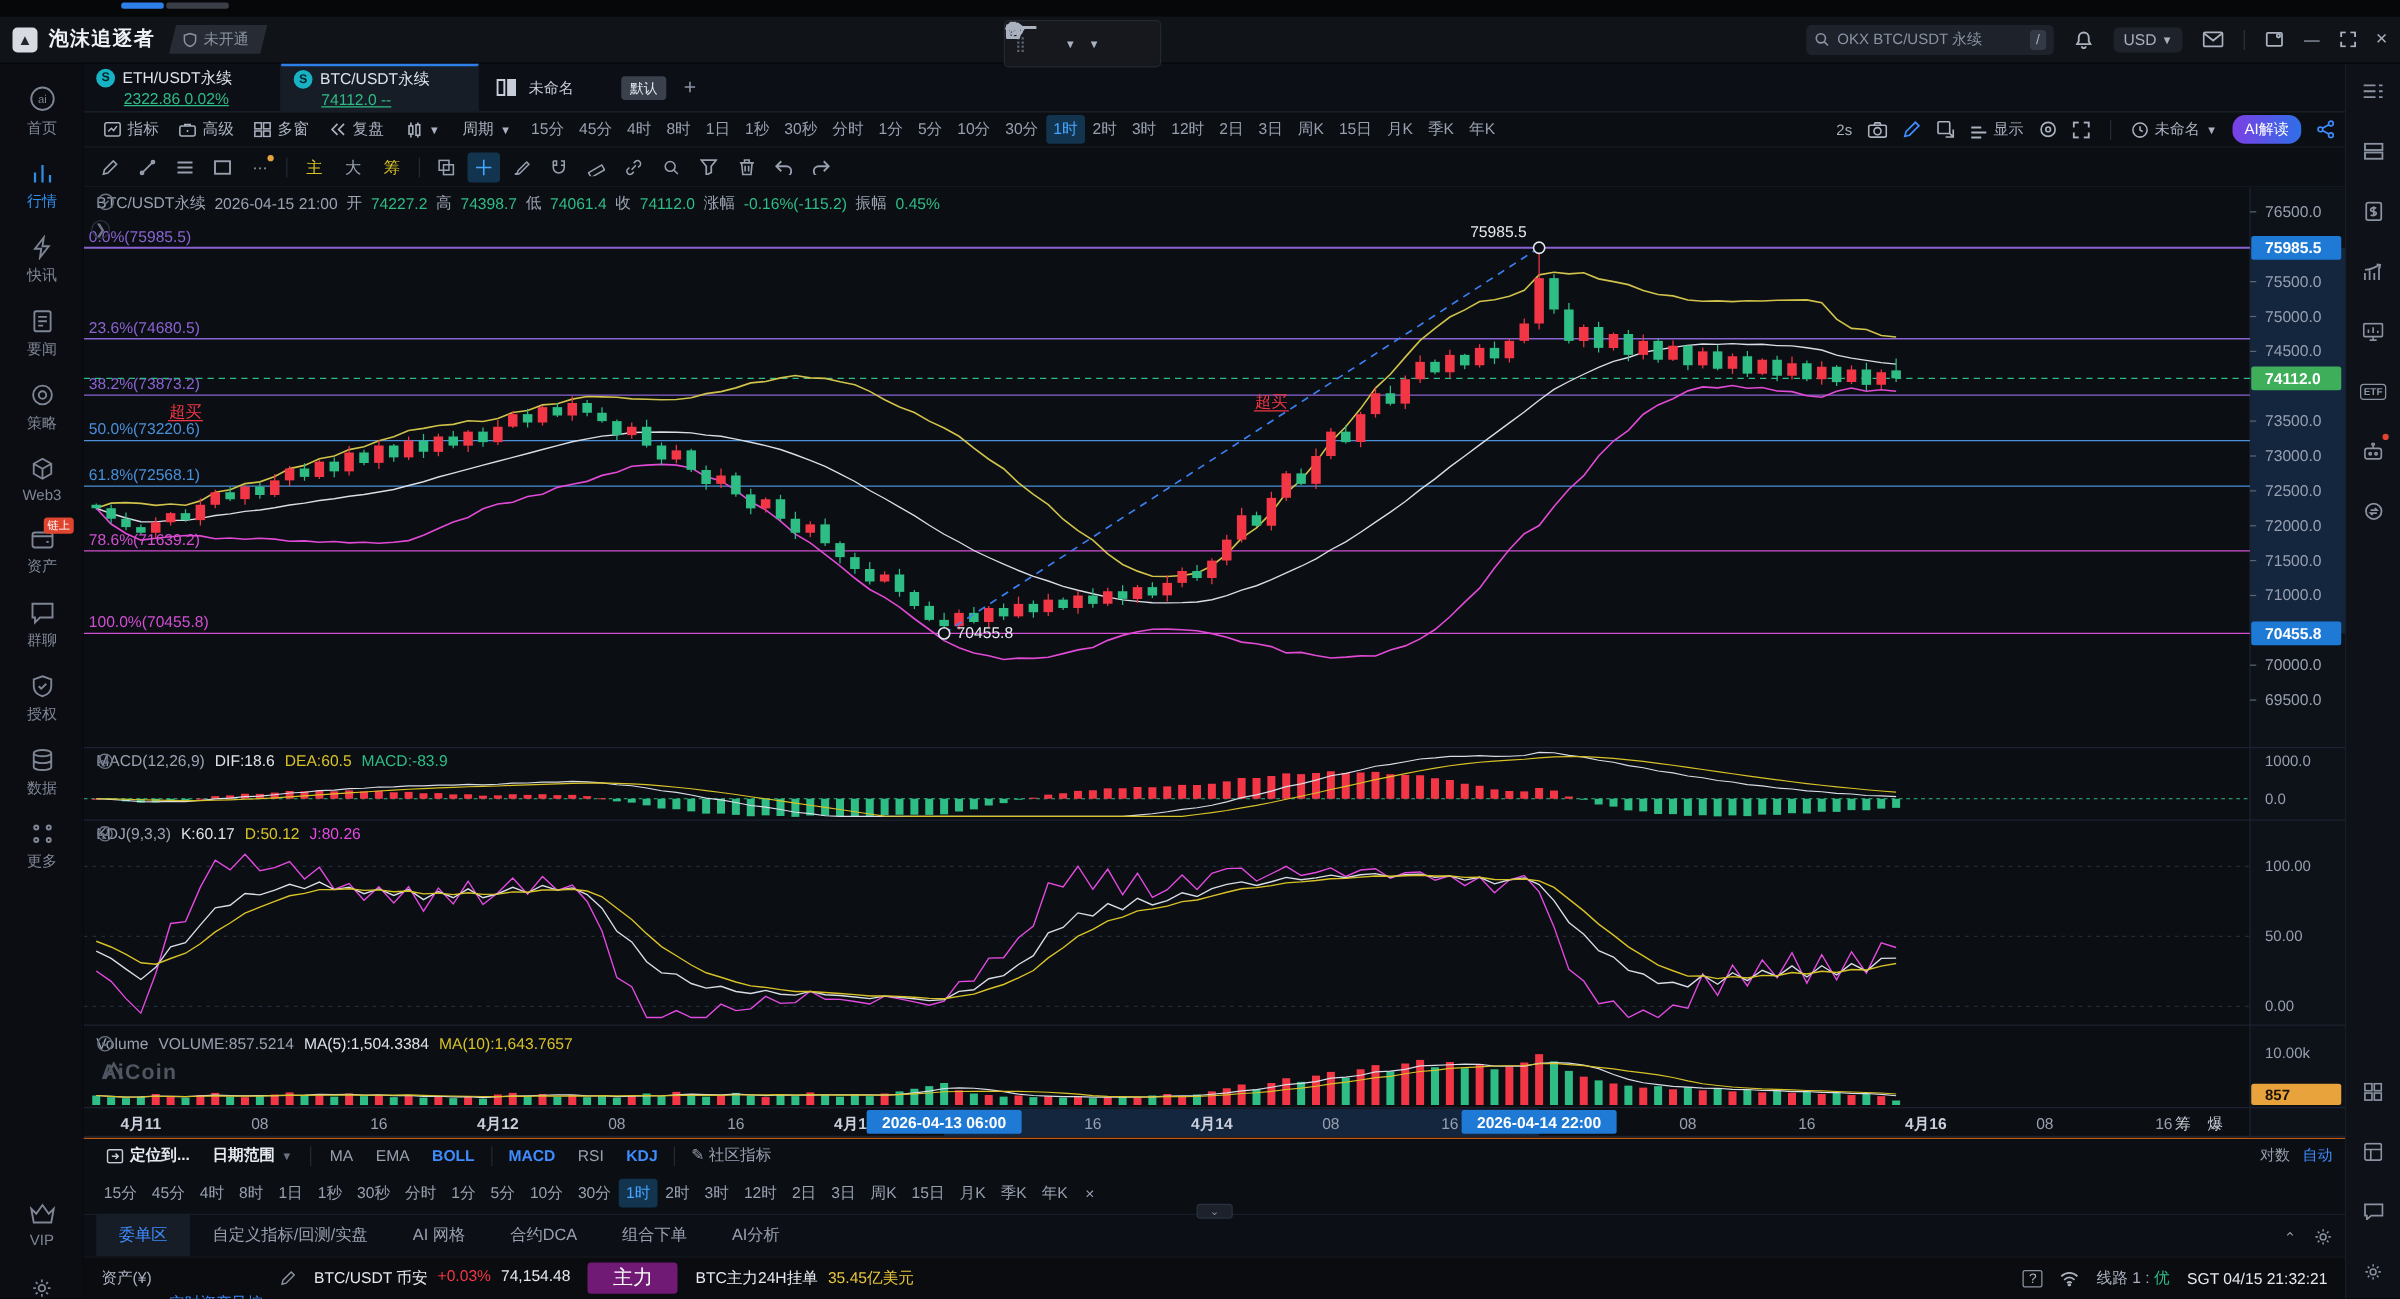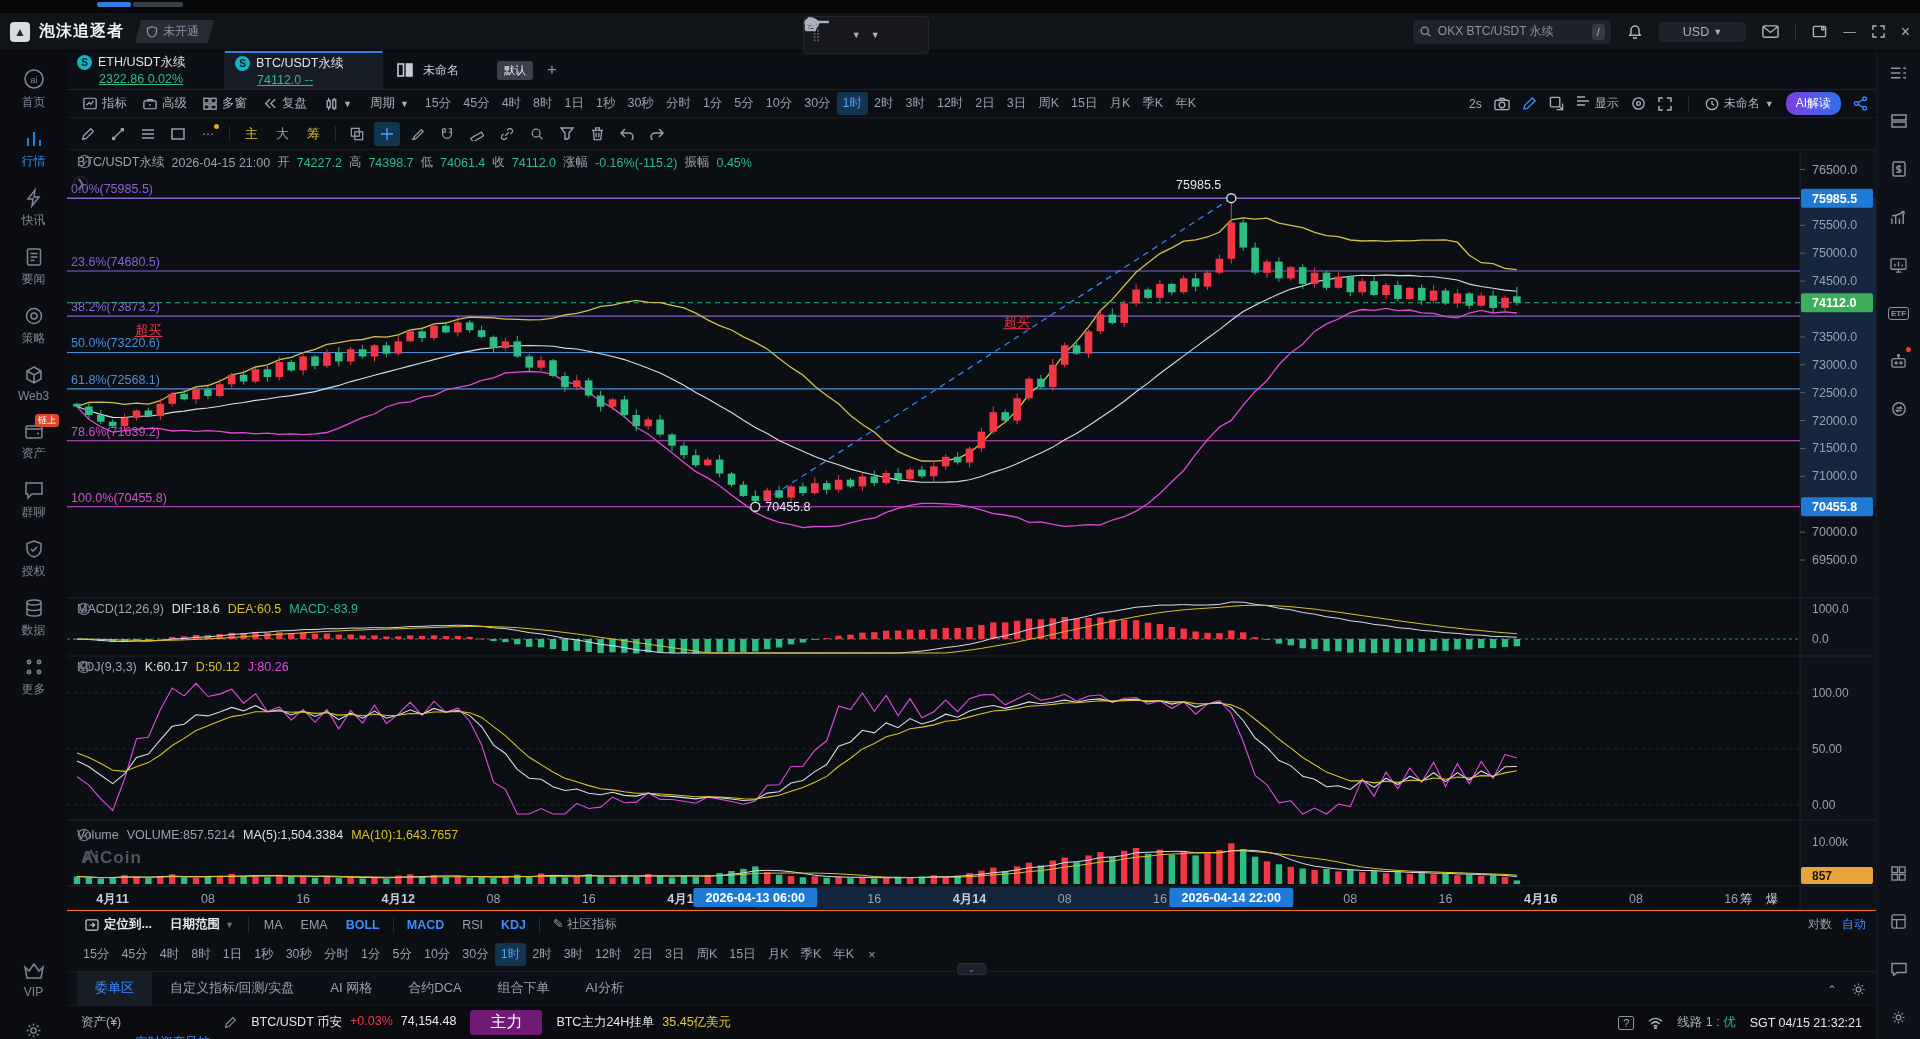--- a/index.html
+++ b/index.html
@@ -118,21 +118,21 @@
       </svg>
     <span>OKX BTC/USDT 永续</span>
     <span class="slash">/</span>
   </div>
   <div class="iconbtn">
       <svg class="ic" width="16" height="16" viewBox="0 0 16 16" fill="none" stroke="#aab1bf" stroke-width="1.5">
         <path d="M8 2a4 4 0 0 0-4 4v3l-1.3 2.3h10.6L12 9V6a4 4 0 0 0-4-4z"></path>
         <path d="M6.5 13a1.5 1.5 0 0 0 3 0"></path>
       </svg>
     </div>
-  <div class="iconbtn" style="background:#1d222b;border-radius:4px;padding:3px 24px;">
+  <div class="iconbtn" style="background:#1d222b;border-radius:4px;padding:3px 8px;">
       <span>USD</span>
       <span style="font-size:9px">▼</span>
     </div>
   <div class="iconbtn">
       <svg class="ic" width="17" height="15" viewBox="0 0 18 15" fill="none" stroke="#aab1bf" stroke-width="1.5">
         <rect x="1" y="1.5" width="16" height="12" rx="1.5"></rect>
         <path d="M1.5 2.5L9 8.5l7.5-6"></path>
       </svg>
     </div>
   <div class="windivider"></div>
@@ -372,21 +372,21 @@
             <circle cx="8.5" cy="8" r="3"></circle>
             <path d="M5.5 3l1-2h4l1 2"></path>
           </svg>
         <svg class="ic" width="15" height="15" viewBox="0 0 16 16" fill="none" stroke="#3f8cff" stroke-width="1.5">
             <path d="M2 14l1-4 8-8 3 3-8 8z"></path>
           </svg>
         <svg class="ic" width="15" height="15" viewBox="0 0 16 16" fill="none" stroke="#aab1bf" stroke-width="1.4">
             <rect x="1.5" y="1.5" width="10" height="10" rx="1"></rect>
             <path d="M8 14.5h6.5V8M11 11l3.5 3.5"></path>
           </svg>
-        <div style="display:flex;align-items:flex-start;gap:5px">
+        <div style="display:flex;align-items:flex-end;gap:5px">
             <svg class="ic" width="14" height="12" viewBox="0 0 14 12" fill="none" stroke="#aab1bf" stroke-width="1.5">
               <path d="M1 2h8M1 6h12M1 10h8"></path>
             </svg>
             <span>显示</span>
           </div>
         <svg class="ic" width="15" height="15" viewBox="0 0 16 16" fill="none" stroke="#aab1bf" stroke-width="1.4">
             <circle cx="8" cy="8" r="6"></circle>
             <circle cx="8" cy="8" r="2"></circle>
           </svg>
         <svg class="ic" width="14" height="14" viewBox="0 0 14 14" fill="none" stroke="#aab1bf" stroke-width="1.5">

